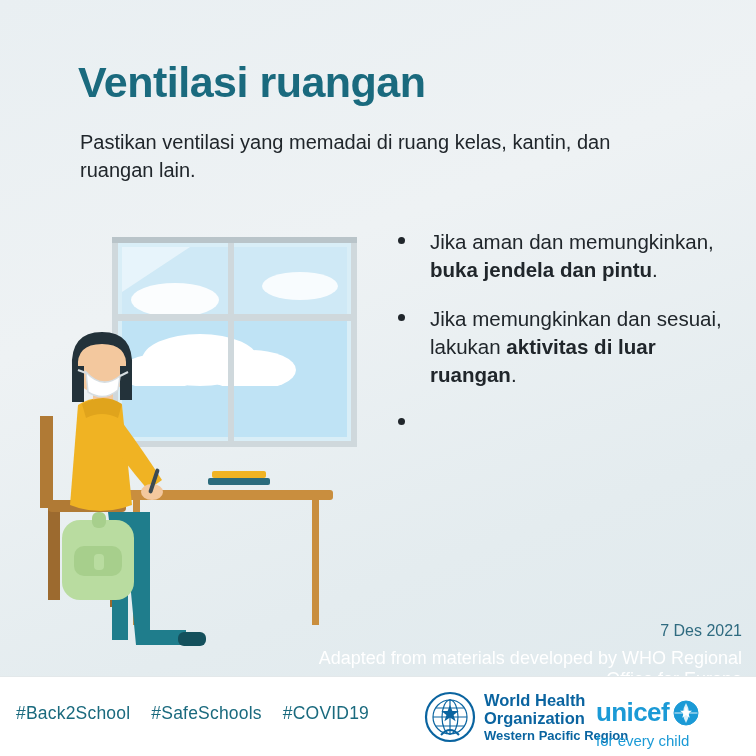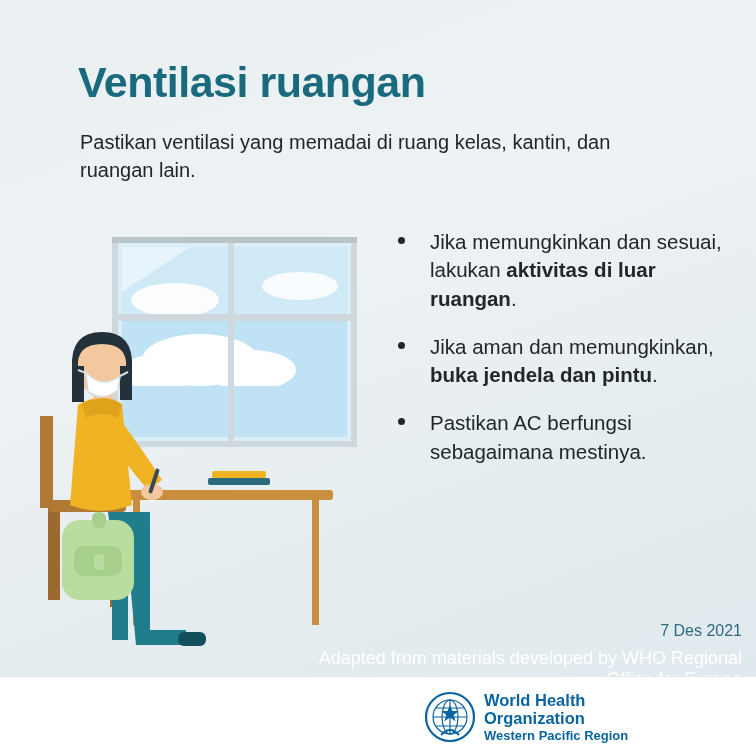--- a/index.html
+++ b/index.html
@@ -196,50 +196,68 @@
 
     <g>
       <rect x="208" y="278" width="62" height="7" rx="2" fill="#2b6b7c"></rect>
       <rect x="212" y="271" width="54" height="7" rx="2" fill="#f0b323"></rect>
     </g>
   </svg>
 
   <div class="bullets">
     <div class="bullet">
       <span class="dot"></span>
-      <span>Jika memungkinkan dan sesuai, lakukan </span><b>aktivitas di luar ruangan</b><span>.</span>
+      <span>Jika aman dan memungkinkan, </span><b>buka jendela dan pintu</b><span>.</span>
     </div>
     <div class="bullet">
       <span class="dot"></span>
-      <span>Jika aman dan memungkinkan, </span><b>buka jendela dan pintu</b><span>.</span>
+      <span>Jika memungkinkan dan sesuai, lakukan </span><b>aktivitas di luar ruangan</b><span>.</span>
     </div>
     <div class="bullet">
       <span class="dot"></span>
-      <span>Pastikan AC berfungsi sebagaimana mestinya.</span><b></b><span></span>
+      <b></b><span></span>
     </div>
   </div>
 
   <div class="date">7 Des 2021</div>
   <div class="credit">Adapted from materials developed by WHO Regional Office for Europe</div>
 
   <div class="footerbar">
+    <div class="hashtags">
+      <span>#Back2School</span>
+      <span>#SafeSchools</span>
+      <span>#COVID19</span>
+    </div>
 
     <div class="who-logo">
       <svg width="52" height="52" viewBox="0 0 52 52">
         <circle cx="26" cy="26" r="24" fill="none" stroke="#0a64a0" stroke-width="2.2"></circle>
         <circle cx="26" cy="26" r="17" fill="none" stroke="#0a64a0" stroke-width="1.2"></circle>
         <ellipse cx="26" cy="26" rx="8" ry="17" fill="none" stroke="#0a64a0" stroke-width="1.2"></ellipse>
         <line x1="9" y1="26" x2="43" y2="26" stroke="#0a64a0" stroke-width="1.2"></line>
         <line x1="12" y1="17" x2="40" y2="17" stroke="#0a64a0" stroke-width="1"></line>
         <line x1="12" y1="35" x2="40" y2="35" stroke="#0a64a0" stroke-width="1"></line>
         <path d="M26 8 L26 44" stroke="#0a64a0" stroke-width="1.2"></path>
         <path d="M26 14 l2.4 6 h6.4 l-5.2 4 2 6.2 -5.6 -3.8 -5.6 3.8 2 -6.2 -5.2 -4 h6.4 Z" fill="#0a64a0"></path>
         <path d="M17 44 q9 -10 18 0" fill="none" stroke="#0a64a0" stroke-width="2"></path>
       </svg>
       <div class="who-text">
         <div class="who-l1">World Health</div>
         <div class="who-l2">Organization</div>
         <div class="who-l3">Western Pacific Region</div>
       </div>
     </div>
 
+    <div class="unicef">
+      <div class="unicef-word">
+        <span>unicef</span>
+        <svg width="26" height="26" viewBox="0 0 26 26" style="margin-left:4px">
+          <circle cx="13" cy="13" r="12" fill="#1b9ad6"></circle>
+          <circle cx="13" cy="13" r="12" fill="none" stroke="#1b9ad6" stroke-width="1"></circle>
+          <path d="M13 3 q6 10 0 20 q-6 -10 0 -20 Z" fill="#ffffff" opacity="0.85"></path>
+          <line x1="1.5" y1="13" x2="24.5" y2="13" stroke="#ffffff" stroke-width="1" opacity="0.85"></line>
+          <path d="M13 6.5 l1.6 4.2 h4.4 l-3.6 2.8 1.4 4.3 -3.8 -2.7 -3.8 2.7 1.4 -4.3 -3.6 -2.8 h4.4 Z" fill="#ffffff"></path>
+        </svg>
+      </div>
+      <div class="unicef-tag">for every child</div>
+    </div>
   </div>
 </div>
 
 </body></html>

